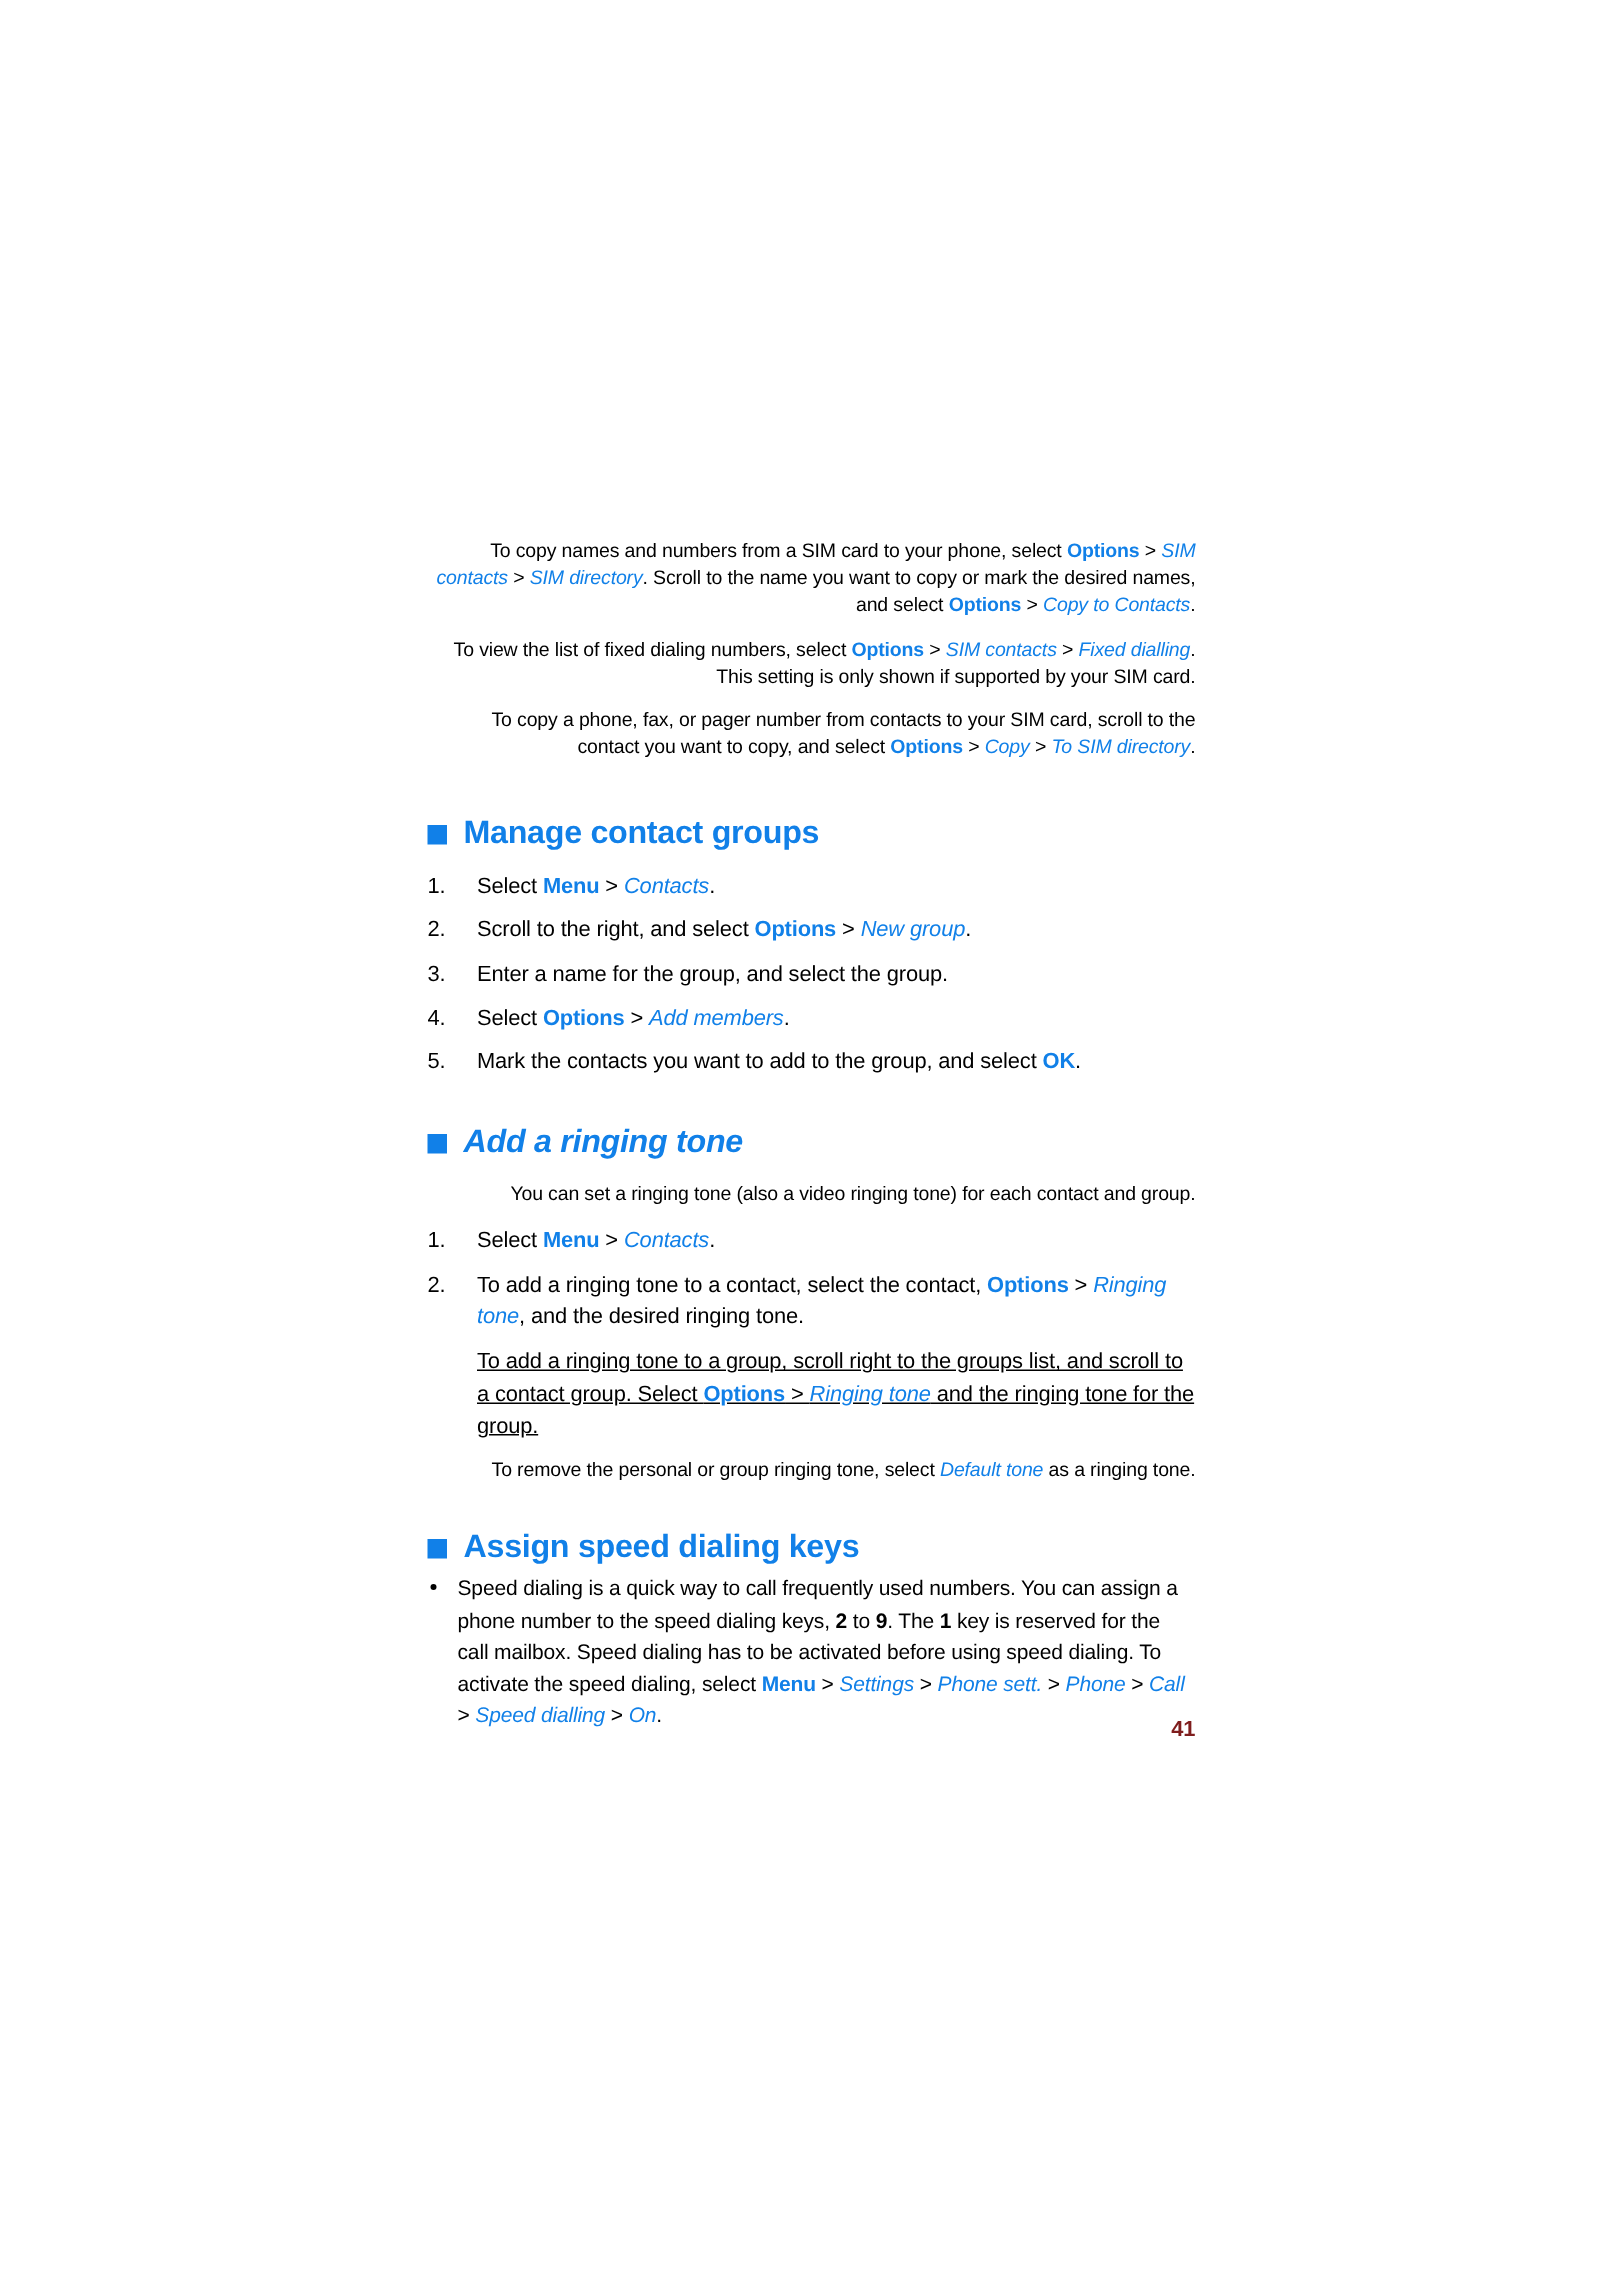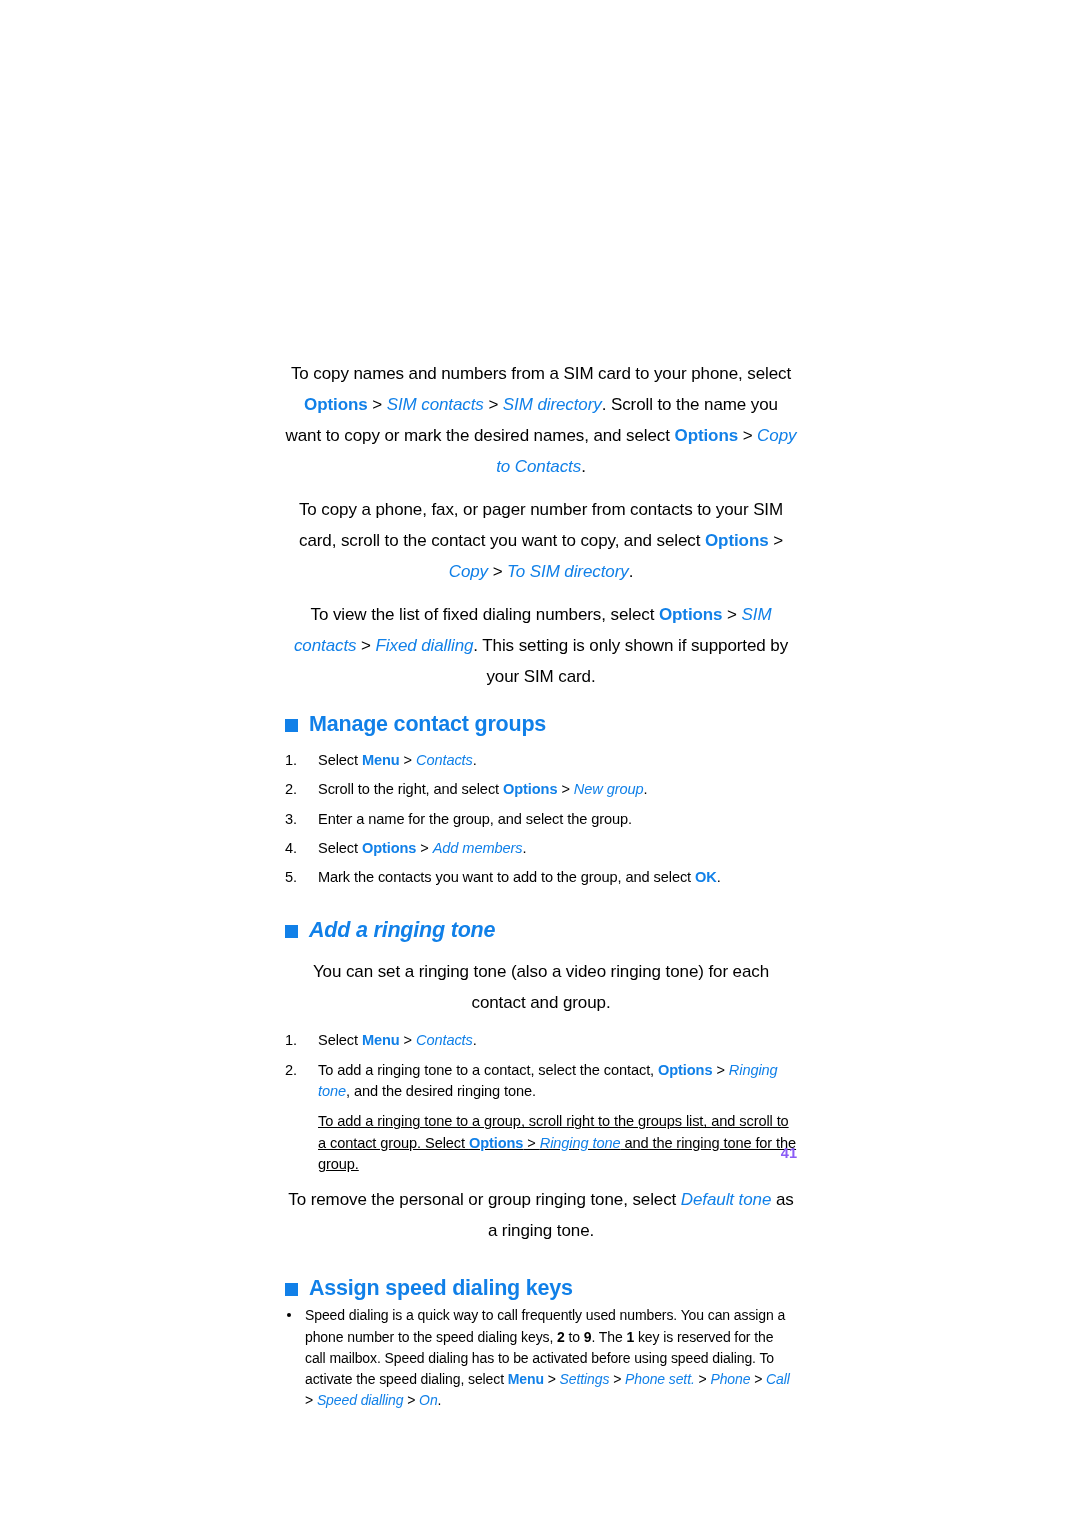--- a/index.html
+++ b/index.html
@@ -18,24 +18,24 @@
 
   #page {
     position: absolute;
     left: 285px;
     top: 358px;
     width: 512px;
   }
 
   
   .para {
-    font-size: 17px;
-    line-height: 31px;
+    font-size: 13px;
+    line-height: 18px;
     margin: 0 0 12px 0;
-    text-align: center;
+    text-align: right;
     letter-spacing: -0.1px;
   }
   .para.tight { margin-bottom: 11px; }
 
   
   .blue      { color: #1180e8; font-weight: bold; }
   .blue-it   { color: #1180e8; font-style: italic; }
   .sep       { color: #000000; }
   .bold      { font-weight: bold; }
 
@@ -53,21 +53,21 @@
   .heading .sq {
     width: 13px;
     height: 13px;
     background: #1180e8;
     display: inline-block;
     margin-right: 11px;
     flex: 0 0 auto;
     position: relative;
     top: 1px;
   }
-  .h-mcg { margin-top: 20px; margin-bottom: 13px; }
+  .h-mcg { margin-top: 36px; margin-bottom: 13px; }
   .h-art { margin-top: 30px; margin-bottom: 13px; font-style: italic; }
   .h-asd { margin-top: 30px; margin-bottom: 4px; }
 
   
   ol.steps {
     list-style: none;
     margin: 0;
     padding: 0;
   }
   ol.steps > li {
@@ -117,33 +117,33 @@
 
   
   #page-number {
     position: absolute;
     left: 0;
     top: 787px;
     width: 512px;
     text-align: right;
     font-size: 14.6px;
     font-weight: bold;
-    color: #8b5cf6;
+    color: #7f1d1d;
   }
 </style>
 </head>
 <body>
 
 <div id="page">
 
   <p class="para"><span>To copy names and numbers from a SIM card to your phone, select </span><span class="blue">Options</span><span class="sep"> &gt; </span><span class="blue-it">SIM contacts</span><span class="sep"> &gt; </span><span class="blue-it">SIM directory</span><span>. Scroll to the name you want to copy or mark the desired names, and select </span><span class="blue">Options</span><span class="sep"> &gt; </span><span class="blue-it">Copy to Contacts</span><span>.</span></p>
 
+  <p class="para tight"><span>To view the list of fixed dialing numbers, select </span><span class="blue">Options</span><span class="sep"> &gt; </span><span class="blue-it">SIM contacts</span><span class="sep"> &gt; </span><span class="blue-it">Fixed dialling</span><span>. This setting is only shown if supported by your SIM card.</span></p>
+
   <p class="para"><span>To copy a phone, fax, or pager number from contacts to your SIM card, scroll to the contact you want to copy, and select </span><span class="blue">Options</span><span class="sep"> &gt; </span><span class="blue-it">Copy</span><span class="sep"> &gt; </span><span class="blue-it">To SIM directory</span><span>.</span></p>
-
-  <p class="para tight"><span>To view the list of fixed dialing numbers, select </span><span class="blue">Options</span><span class="sep"> &gt; </span><span class="blue-it">SIM contacts</span><span class="sep"> &gt; </span><span class="blue-it">Fixed dialling</span><span>. This setting is only shown if supported by your SIM card.</span></p>
 
   <h2 class="heading h-mcg">
       <span class="sq"></span>
       <span>Manage contact groups</span>
     </h2>
 
 
   <ol class="steps">
     <li><span class="num">1.</span><span>Select </span><span class="blue">Menu</span><span class="sep"> &gt; </span><span class="blue-it">Contacts</span><span>.</span></li>
 

